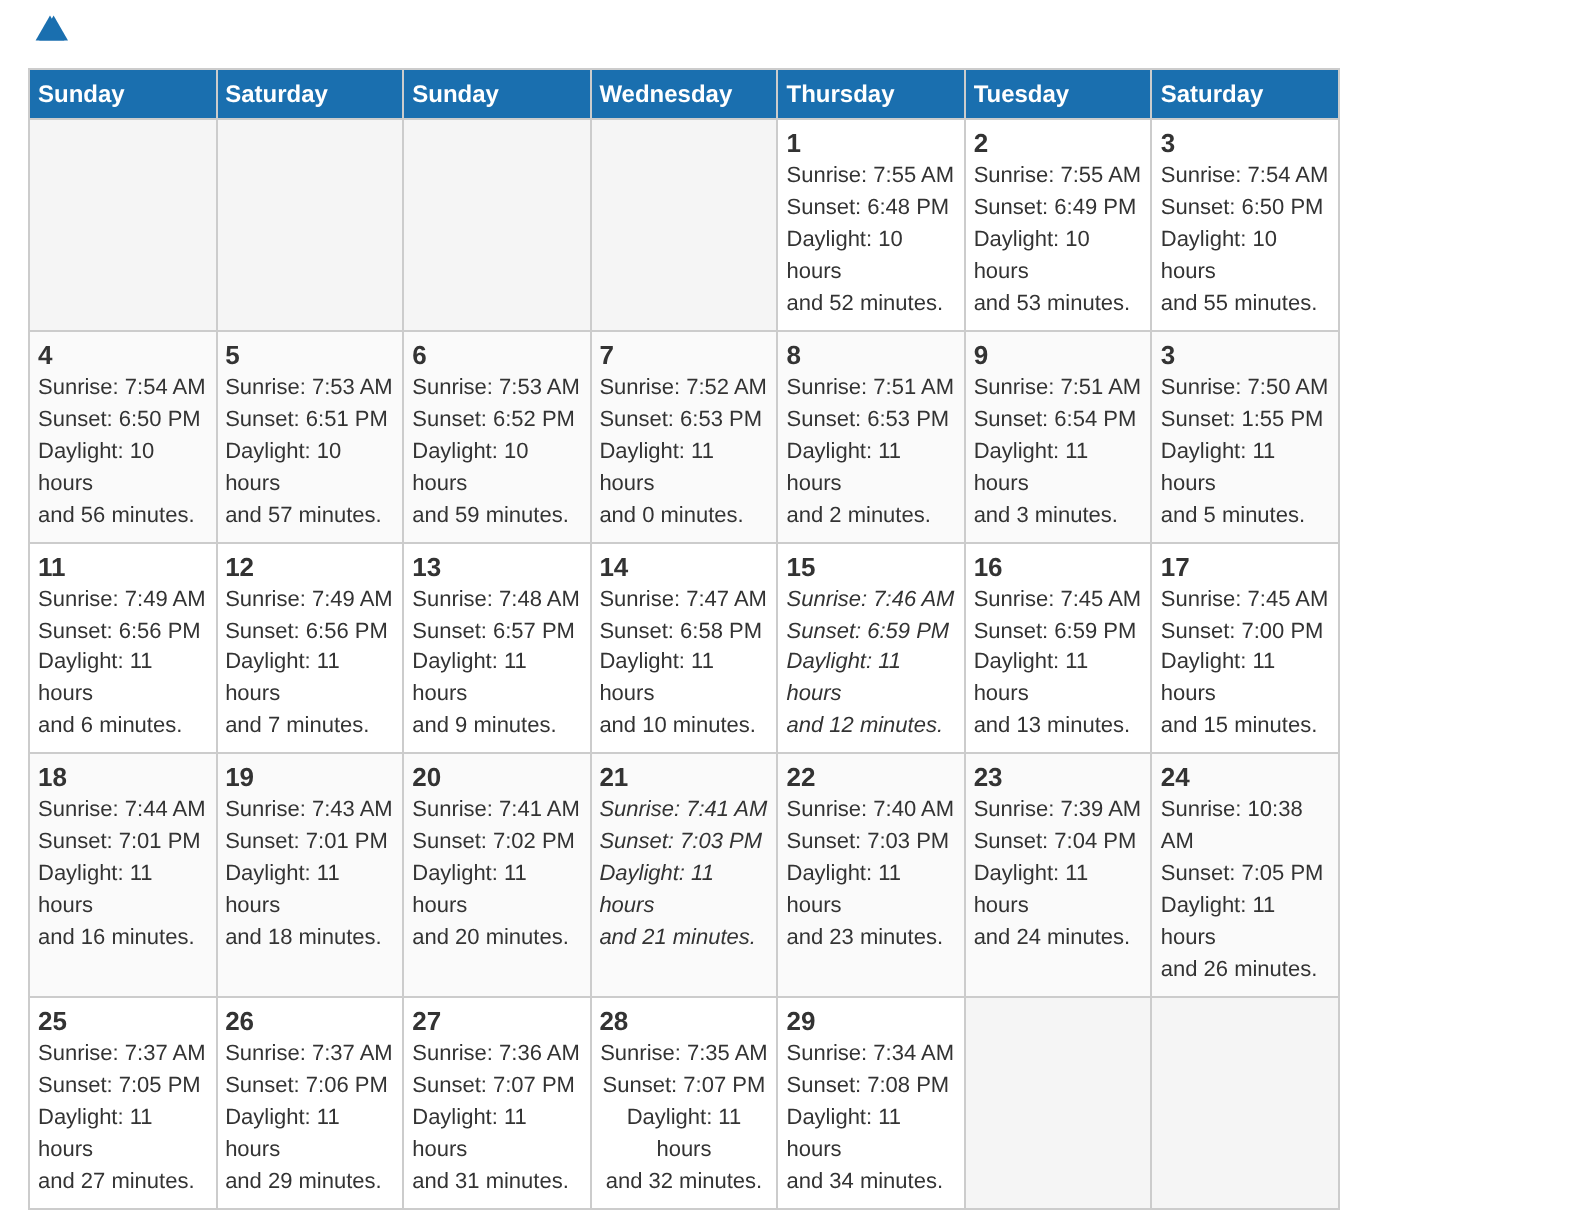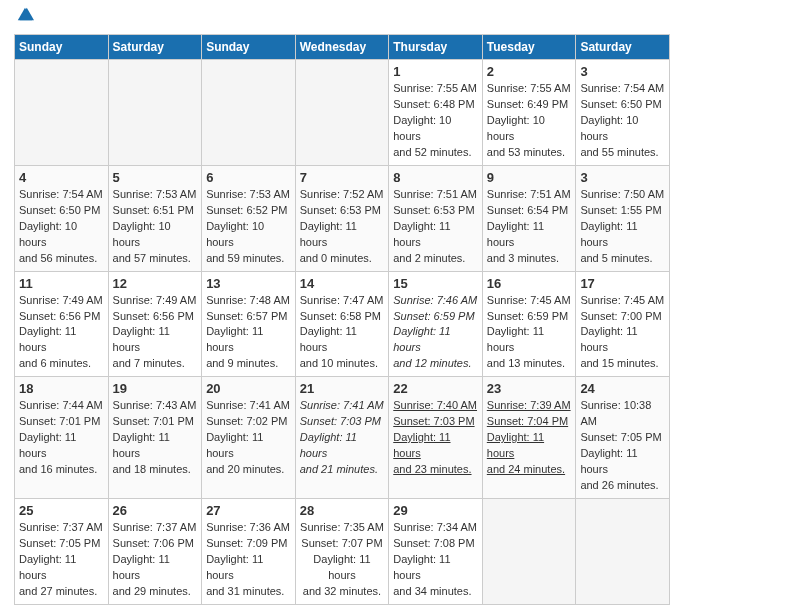--- a/index.html
+++ b/index.html
@@ -283,28 +283,28 @@
           </td>
           <td>
             <span class="day-num">21</span>
             <div class="day-info" style="white-space: pre-line; font-style: italic;">Sunrise: 7:41 AM
 Sunset: 7:03 PM
 Daylight: 11 hours
 and 21 minutes.</div>
           </td>
           <td>
             <span class="day-num">22</span>
-            <div class="day-info" style="white-space: pre-line; text-decoration: underline;">Sunrise: 7:40 AM
+            <div class="day-info" style="white-space: pre-line;">Sunrise: 7:40 AM
 Sunset: 7:03 PM
 Daylight: 11 hours
 and 23 minutes.</div>
           </td>
           <td>
             <span class="day-num">23</span>
-            <div class="day-info" style="white-space: pre-line; text-decoration: underline;">Sunrise: 7:39 AM
+            <div class="day-info" style="white-space: pre-line;">Sunrise: 7:39 AM
 Sunset: 7:04 PM
 Daylight: 11 hours
 and 24 minutes.</div>
           </td>
           <td>
             <span class="day-num">24</span>
             <div class="day-info" style="white-space: pre-line;">Sunrise: 10:38 AM
 Sunset: 7:05 PM
 Daylight: 11 hours
 and 26 minutes.</div>
@@ -321,21 +321,21 @@
           <td>
             <span class="day-num">26</span>
             <div class="day-info" style="white-space: pre-line;">Sunrise: 7:37 AM
 Sunset: 7:06 PM
 Daylight: 11 hours
 and 29 minutes.</div>
           </td>
           <td>
             <span class="day-num">27</span>
             <div class="day-info" style="white-space: pre-line;">Sunrise: 7:36 AM
-Sunset: 7:09 PM
+Sunset: 7:07 PM
 Daylight: 11 hours
 and 31 minutes.</div>
           </td>
           <td>
             <span class="day-num">28</span>
             <div class="day-info" style="white-space: pre-line; text-align: center;">Sunrise: 7:35 AM
 Sunset: 7:07 PM
 Daylight: 11 hours
 and 32 minutes.</div>
           </td>

